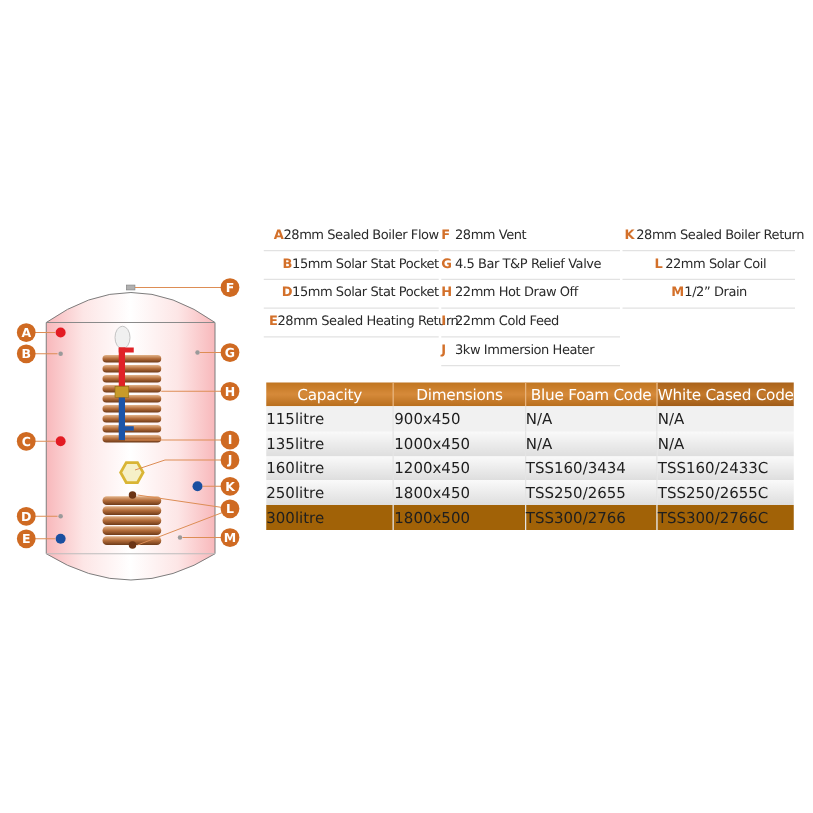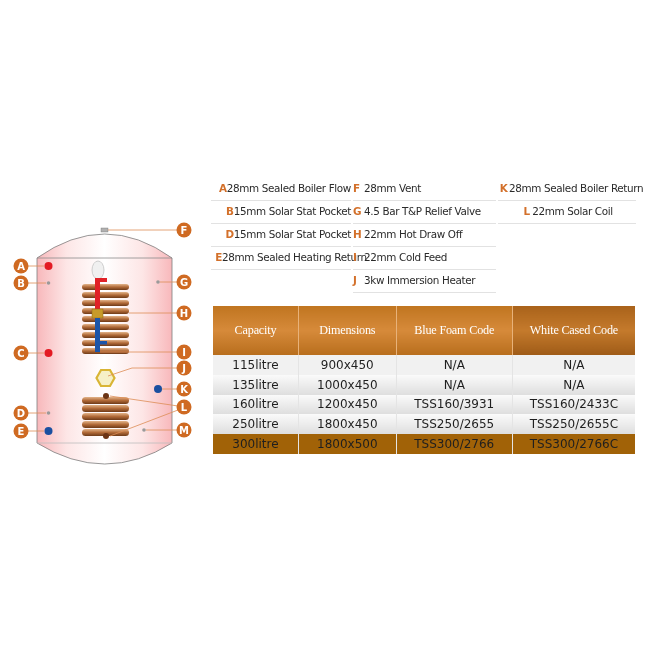--- a/index.html
+++ b/index.html
@@ -3,24 +3,24 @@
 <meta charset="utf-8">
 <style>
   html, body { margin:0; padding:0; background:#ffffff; }
   body { width:650px; height:650px; position:relative; overflow:hidden; font-family:"DejaVu Sans", sans-serif; }
   #diagram { position:absolute; left:0; top:0; width:210px; height:650px; }
   .legend { position:absolute; left:211px; top:178px; }
   .leg-col { position:absolute; top:0; }
   .leg-item { height:23px; line-height:21px; border-bottom:1px solid #e2e2e2; font-size:10.4px; color:#2a2a2a; white-space:nowrap; letter-spacing:-0.35px; box-sizing:border-box; }
   .leg-letter { color:#d3702a; font-weight:bold; display:inline-block; width:11px; }
   .spec-table { position:absolute; left:213px; top:306px; width:422px; border-collapse:collapse; font-size:12px; color:#1f1f1f; }
-  .spec-table th { height:19px; padding:15px; color:#fff; font-weight:normal; font-size:12.2px; letter-spacing:-0.2px;
-     background:linear-gradient(#c07520, #d68a3a 50%, #b86e1d); border-right:1px solid #e8b27a; white-space:nowrap;font-family:Liberation Serif, serif; }
+  .spec-table th { height:19px; padding:0; color:#fff; font-weight:normal; font-size:12.2px; letter-spacing:-0.2px;
+     background:linear-gradient(#c07520, #d68a3a 50%, #b86e1d); border-right:1px solid #e8b27a; white-space:nowrap; }
   .spec-table th:last-child { border-right:none; background:linear-gradient(#a9621a,#c47a2c 50%,#9f5b17); }
-  .spec-table td { height:19.8px; padding:0; text-align:center; border-right:1px solid #e4e4e4; }
+  .spec-table td { height:19.8px; padding:0; border-right:1px solid #e4e4e4; }
   .spec-table td:last-child { border-right:none; }
   .spec-table tr.odd td { background:#f1f1f1; }
   .spec-table tr.even td { background:linear-gradient(#fafafa, #dedede); }
   .spec-table tr.last td { background:#a16207; }
 </style>
 </head>
 <body>
 
 <svg id="diagram" viewBox="0 0 210 650" xmlns="http://www.w3.org/2000/svg">
   <defs>
@@ -177,20 +177,21 @@
   <div class="leg-col" style="left:142px; width:143px;">
     <div class="leg-item"><span class="leg-letter">F</span><span>28mm Vent</span></div>
     <div class="leg-item"><span class="leg-letter">G</span><span>4.5 Bar T&amp;P Relief Valve</span></div>
     <div class="leg-item"><span class="leg-letter">H</span><span>22mm Hot Draw Off</span></div>
     <div class="leg-item"><span class="leg-letter">I</span><span>22mm Cold Feed</span></div>
     <div class="leg-item"><span class="leg-letter">J</span><span>3kw Immersion Heater</span></div>
   </div>
   <div class="leg-col" style="left:287px; width:138px;text-align:center;">
     <div class="leg-item"><span class="leg-letter">K</span><span>28mm Sealed Boiler Return</span></div>
     <div class="leg-item"><span class="leg-letter">L</span><span>22mm Solar Coil</span></div>
+    <div class="leg-item"><span class="leg-letter">M</span><span>1/2” Drain</span></div>
   </div>
 </div>
 
 <table class="spec-table">
   <thead>
     <tr>
       <th style="width:104px">Capacity</th>
       <th style="width:106px">Dimensions</th>
       <th style="width:105px">Blue Foam Code</th>
       <th style="width:107px">White Cased Code</th>
@@ -205,21 +206,21 @@
     </tr>
     <tr class="even">
       <td>135litre</td>
         <td>1000x450</td>
         <td>N/A</td>
         <td>N/A</td>
     </tr>
     <tr class="even">
       <td>160litre</td>
         <td>1200x450</td>
-        <td>TSS160/3931</td>
+        <td>TSS160/3434</td>
         <td>TSS160/2433C</td>
     </tr>
     <tr class="even">
       <td>250litre</td>
         <td>1800x450</td>
         <td>TSS250/2655</td>
         <td>TSS250/2655C</td>
     </tr>
     <tr class="last">
       <td>300litre</td>

